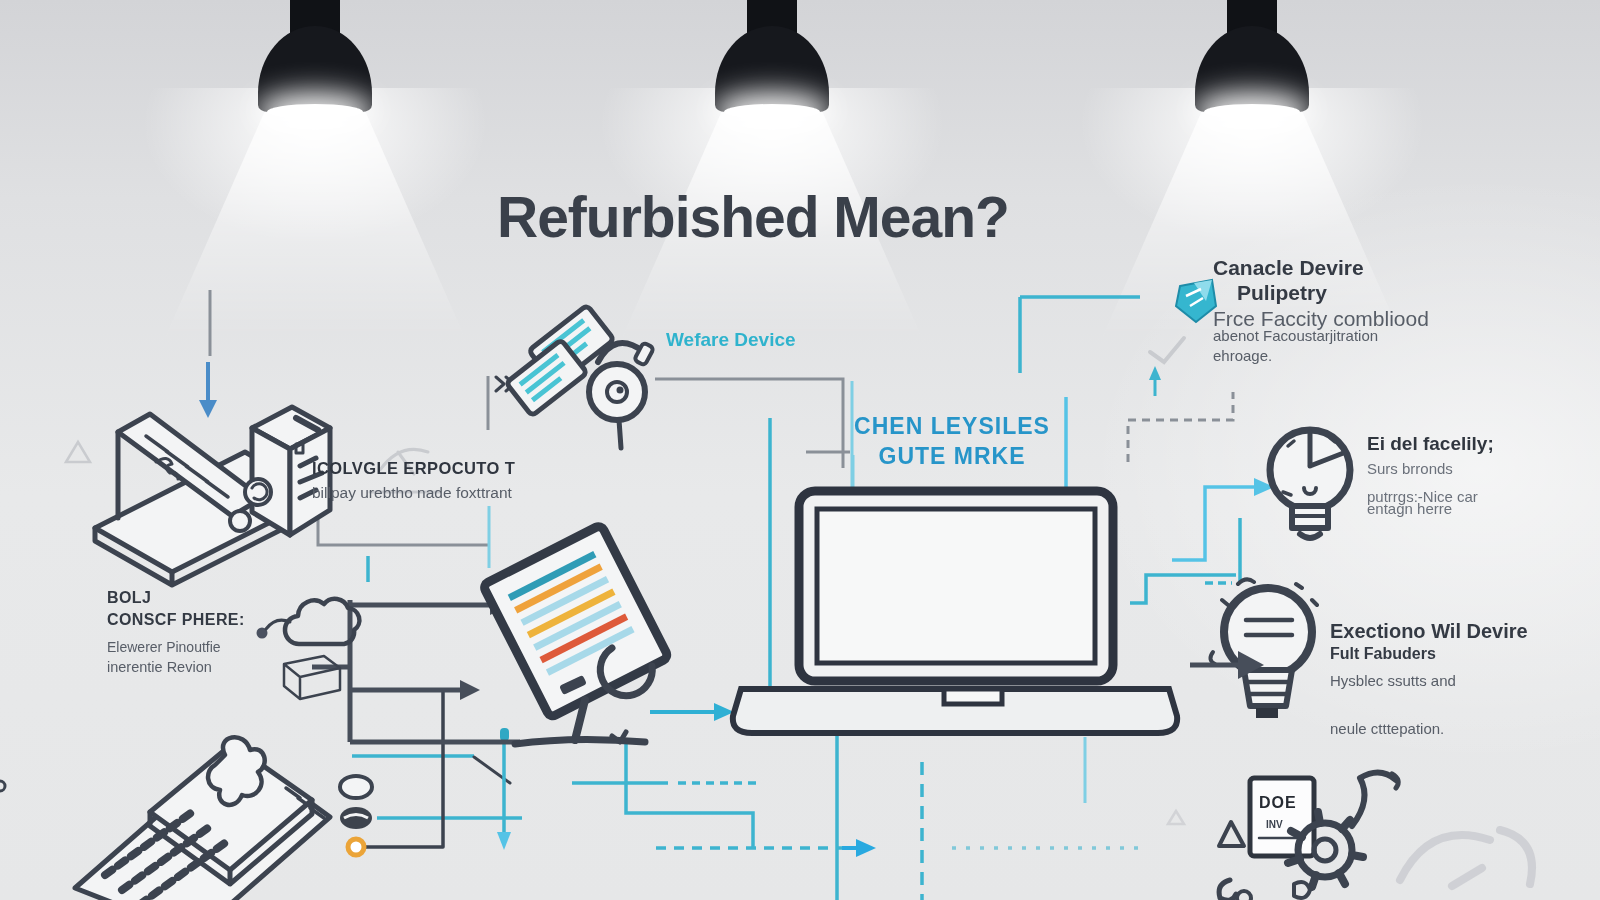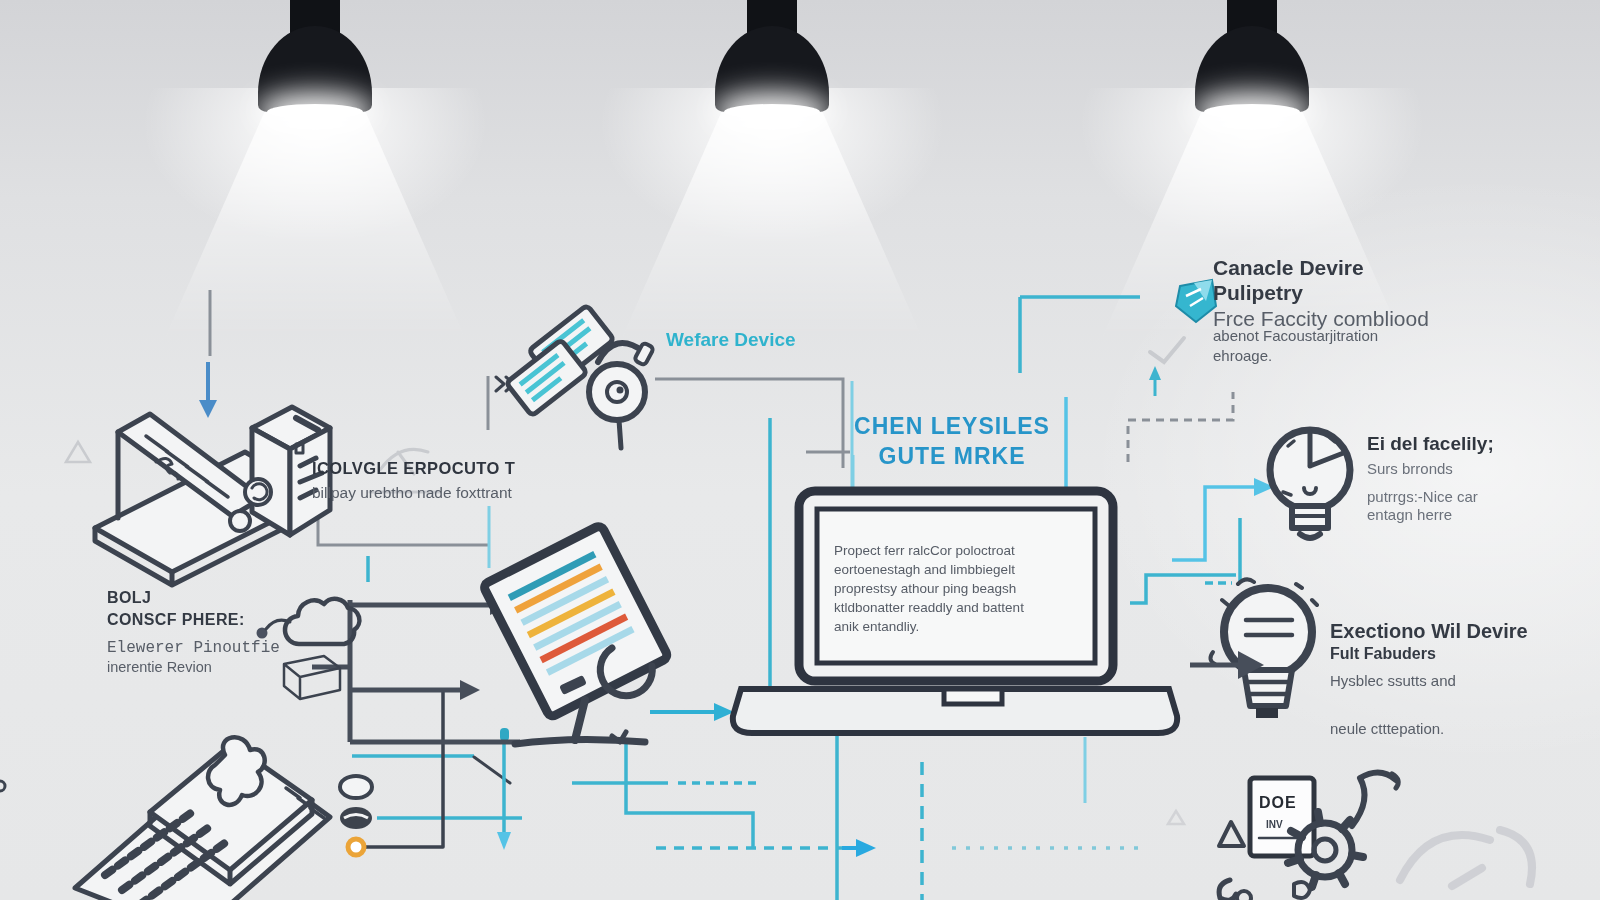--- a/index.html
+++ b/index.html
@@ -253,51 +253,45 @@
     <g>
       <path class="icf" d="M75,888 L235,748 L330,817 L195,935 Z" stroke-width="5"></path>
       <path class="icf" d="M150,812 L232,744 L312,800 L230,870 Z" stroke-width="5"></path>
       <path class="ic" d="M150,812 v14 l80,58 82,-70 v-14 M230,870 v14" stroke-width="5"></path>
       <path class="ic" stroke-width="8" stroke-dasharray="9 7" d="M105,875 L195,810 M122,890 L212,825 M139,905 L229,840"></path>
       <path class="ic" stroke-width="3.5" d="M286,788 l14,10 M298,798 l14,10 M310,808 l14,10"></path>
       <path class="icf" d="M225,755 c-10,-20 20,-25 25,-5 c15,-5 20,15 8,22 c10,13 -3,28 -16,23 c-7,17 -27,10 -22,-5 c-15,-2 -15,-20 -5,-25 z" stroke-width="4.5"></path>
     </g>
   </svg>
 
+  <div class="txt title" style="left:497px;top:184px;">Refurbished Mean?</div>
 
   <div class="txt hd" style="left:1213px;top:256px;font-size:21px;">Canacle Devire</div>
-  <div class="txt hd" style="left:1213px;top:281px;font-size:21px;">Pulipetry</div>
+  <div class="txt hd" style="left:1213px;top:281px;font-size:21px;padding-left:24px;">Pulipetry</div>
   <div class="txt bd" style="left:1213px;top:307px;font-size:21px;">Frce Faccity combliood</div>
   <div class="txt bd" style="left:1213px;top:327px;font-size:15px;">abenot Facoustarjitration</div>
   <div class="txt bd" style="left:1213px;top:347px;font-size:15px;">ehroage.</div>
 
   <div class="txt" style="left:666px;top:329px;font-size:19px;font-weight:800;color:#2fb3cd;">Wefare Device</div>
 
   <div class="txt" style="left:822px;top:443px;width:260px;text-align:center;font-size:23px;font-weight:800;color:#2795c9;letter-spacing:1px;">GUTE MRKE</div>
   <div class="txt" style="left:822px;top:413px;width:260px;text-align:center;font-size:23px;font-weight:800;color:#2795c9;letter-spacing:1px;">CHEN LEYSILES</div>
 
   <div class="txt hd" style="left:312px;top:459px;font-size:16.5px;color:#2f353f;letter-spacing:.4px;">ICOLVGLE ERPOCUTO T</div>
   <div class="txt bd" style="left:312px;top:484px;font-size:15.5px;">billpay urebtho nade foxttrant</div>
 
   <div class="txt hd" style="left:107px;top:589px;font-size:16px;letter-spacing:.4px;">BOLJ</div>
   <div class="txt hd" style="left:107px;top:611px;font-size:16px;letter-spacing:.4px;">CONSCF PHERE:</div>
-  <div class="txt bd" style="left:107px;top:639px;font-size:16px;font-family:Liberation Mono, monospace;">Elewerer Pinoutfie</div>
+  <div class="txt bd" style="left:107px;top:639px;font-size:14px;">Elewerer Pinoutfie</div>
   <div class="txt bd" style="left:107px;top:659px;font-size:14.5px;">inerentie Revion</div>
 
-  <div style="position:absolute;left:834px;top:541px;font-size:13.5px;color:#565c66;line-height:19px;">
-    <div>Propect ferr ralcCor poloctroat</div>
-    <div>eortoenestagh and limbbiegelt</div>
-    <div>proprestsy athour ping beagsh</div>
-    <div>ktldbonatter readdly and battent</div>
-    <div>anik entandliy.</div>
-  </div>
 
   <div class="txt hd" style="left:1367px;top:433px;font-size:19px;color:#30363f;">Ei del facelily;</div>
   <div class="txt bd" style="left:1367px;top:460px;font-size:15px;color:#6b717b;">Surs brronds</div>
   <div class="txt bd" style="left:1367px;top:488px;font-size:15px;color:#6b717b;">putrrgs:-Nice car</div>
-  <div class="txt bd" style="left:1367px;top:500px;font-size:15px;color:#6b717b;margin-top:6px;">entagn herre</div>
+  <div class="txt bd" style="left:1367px;top:500px;font-size:15px;color:#6b717b;">entagn herre</div>
 
   <div class="txt hd" style="left:1330px;top:620px;font-size:20px;">Exectiono Wil Devire</div>
   <div class="txt hd" style="left:1330px;top:645px;font-size:16px;">Fult Fabuders</div>
   <div class="txt bd" style="left:1330px;top:672px;font-size:15px;">Hysblec ssutts and</div>
   <div class="txt bd" style="left:1330px;top:692px;font-size:15px;margin-top:28px;">neule ctttepation.</div>
 
 </div>
 
 </body></html>

